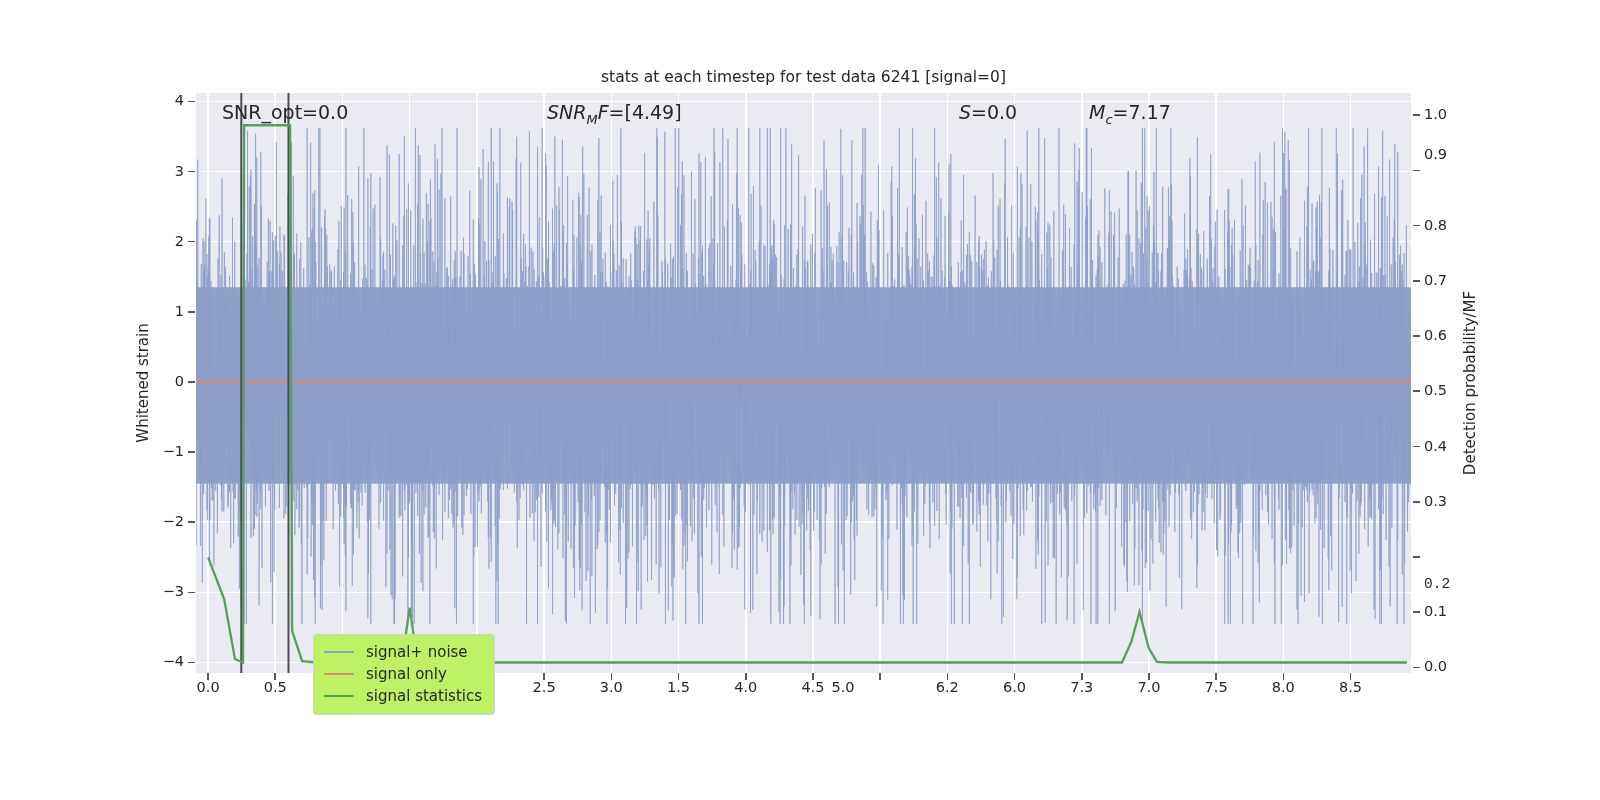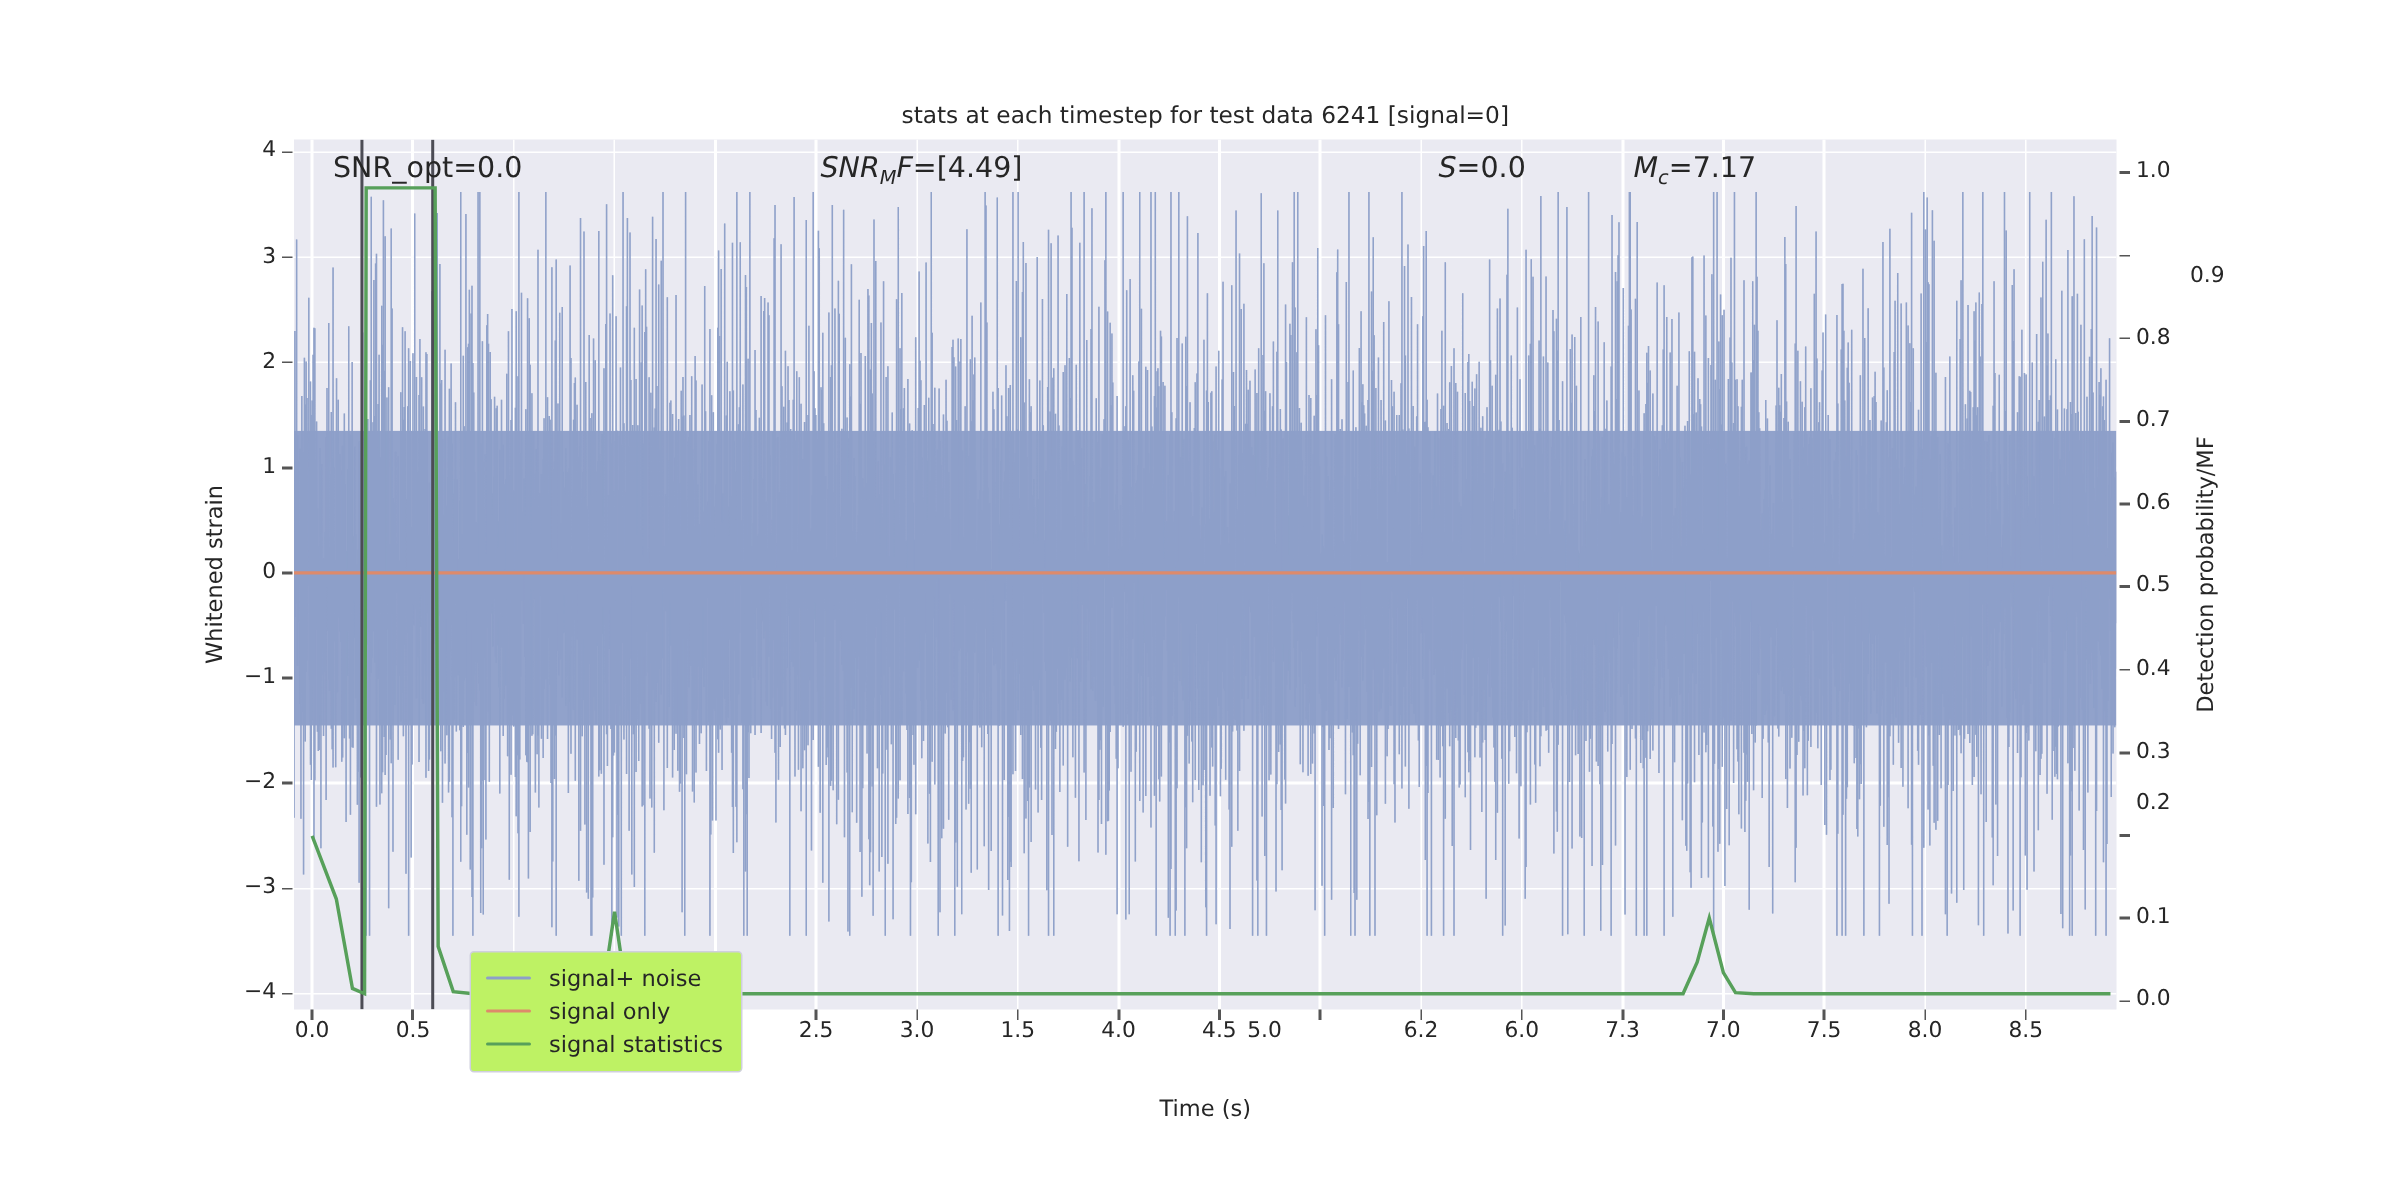--- a/index.html
+++ b/index.html
@@ -155,35 +155,35 @@
       <div class="ytick-left" style="top: 522.214px; right: 1416px;">−2</div>
       <div class="ytick-left-mark" style="left: 188px; top: 521.414px;"></div>
       <div class="ytick-left" style="top: 592.347px; right: 1416px;">−3</div>
       <div class="ytick-left-mark" style="left: 188px; top: 591.547px;"></div>
       <div class="ytick-left" style="top: 662.48px; right: 1416px;">−4</div>
       <div class="ytick-left-mark" style="left: 188px; top: 661.68px;"></div>
     </div>
   <div id="ticks-right">
       <div class="ytick-right" style="top: 115.095px;">1.0</div>
       <div class="ytick-right-mark" style="top: 114.295px;"></div>
-      <div class="ytick-right" style="top: 185px; margin-left: 36px;">0.9</div>
+      <div class="ytick-right" style="top: 155px;">0.9</div>
       <div class="ytick-right-mark" style="top: 169.533px;"></div>
       <div class="ytick-right" style="top: 225.571px;">0.8</div>
       <div class="ytick-right-mark" style="top: 224.771px;"></div>
       <div class="ytick-right" style="top: 280.81px;">0.7</div>
       <div class="ytick-right-mark" style="top: 280.01px;"></div>
       <div class="ytick-right" style="top: 336.048px;">0.6</div>
       <div class="ytick-right-mark" style="top: 335.248px;"></div>
       <div class="ytick-right" style="top: 391.286px;">0.5</div>
       <div class="ytick-right-mark" style="top: 390.486px;"></div>
       <div class="ytick-right" style="top: 446.524px;">0.4</div>
       <div class="ytick-right-mark" style="top: 445.724px;"></div>
       <div class="ytick-right" style="top: 501.762px;">0.3</div>
       <div class="ytick-right-mark" style="top: 500.962px;"></div>
-      <div class="ytick-right" style="top: 536px;">0.2</div>
+      <div class="ytick-right" style="top: 585px; font-family: Liberation Mono, monospace;">0.2</div>
       <div class="ytick-right-mark" style="top: 556.2px;"></div>
       <div class="ytick-right" style="top: 612.238px;">0.1</div>
       <div class="ytick-right-mark" style="top: 611.438px;"></div>
       <div class="ytick-right" style="top: 667.476px;">0.0</div>
       <div class="ytick-right-mark" style="top: 666.676px;"></div>
     </div>
   <div id="ticks-x">
       <div class="xtick" style="left: 178.096px;">0.0</div>
       <div class="xtick-mark" style="left: 207.296px;"></div>
       <div class="xtick" style="left: 245.298px;">0.5</div>
@@ -221,21 +221,20 @@
       <div class="xtick" style="left: 1320.52px;">8.5</div>
       <div class="xtick-mark" style="left: 1349.72px;"></div>
     </div>
 
   <div id="ylabel-left-wrap">
     <div id="ylabel-left">Whitened strain</div>
   </div>
   <div id="ylabel-right-wrap">
     <div id="ylabel-right">Detection probability/MF</div>
   </div>
-  <div id="xlabel">Time (s)</div>
 
   <div id="annotations">
       <div class="annot" style="left: 222px; top: 101px;">SNR_opt=0.0</div>
       <div class="annot" style="left: 547px; top: 101px;"><i>SNR<sub>M</sub>F</i>=[4.49]</div>
       <div class="annot" style="left: 959px; top: 101px;"><i>S</i>=0.0</div>
       <div class="annot" style="left: 1089px; top: 101px;"><i>M<sub>c</sub></i>=7.17</div>
     </div>
 
   <div id="legend">
       <div class="legend-row">

